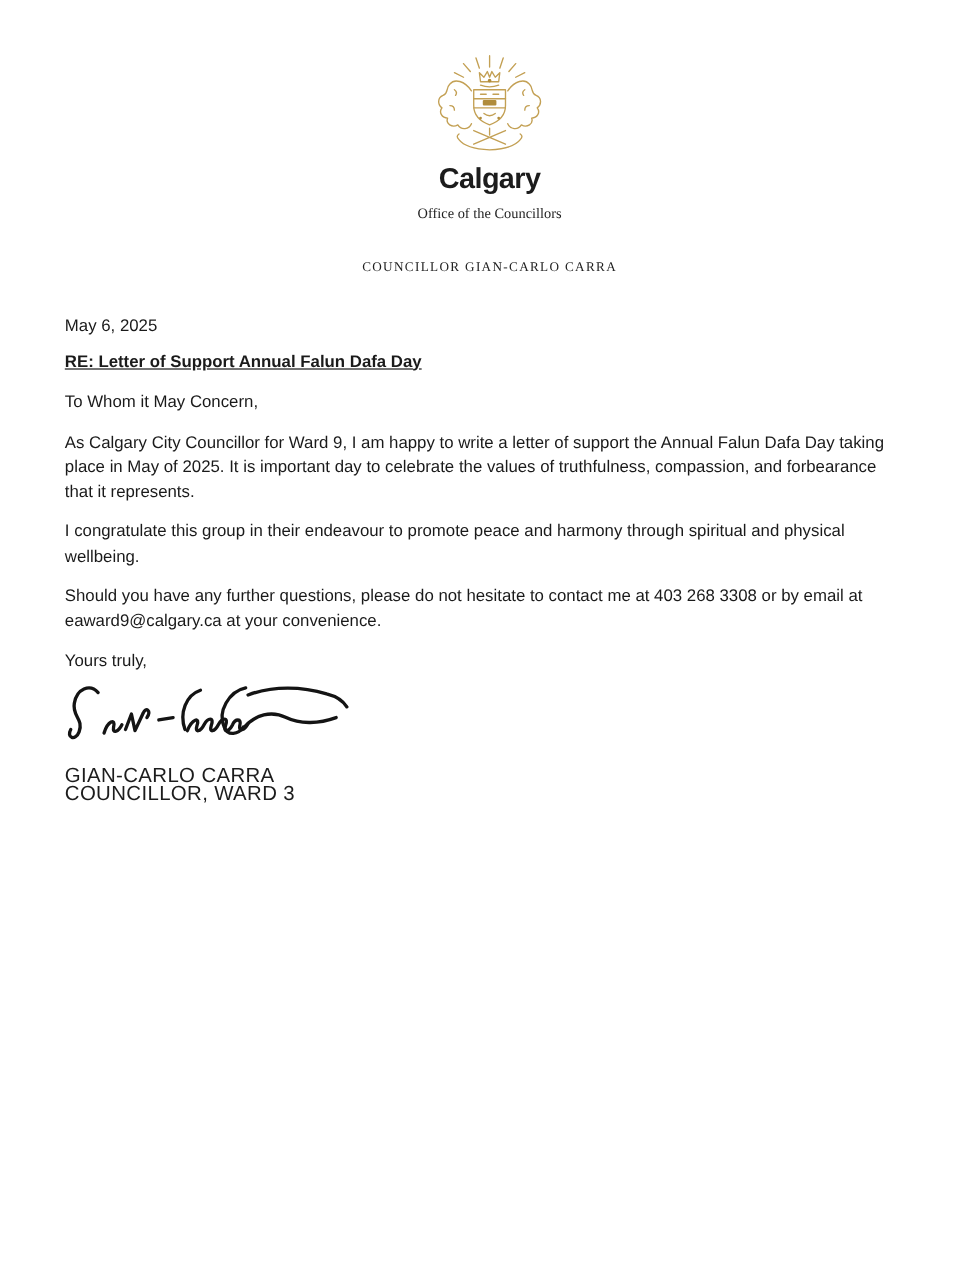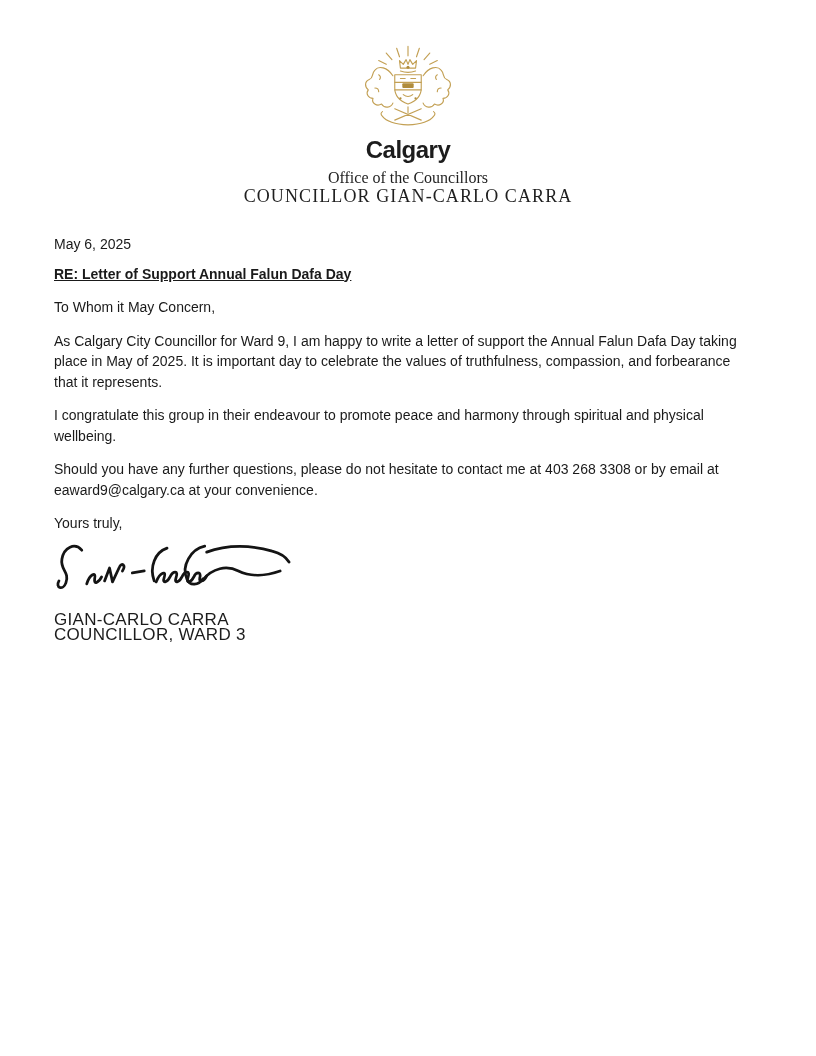--- a/index.html
+++ b/index.html
@@ -32,28 +32,28 @@
     margin-top: 3px;
     font-size: 24px;
     line-height: 30px;
     font-weight: bold;
     letter-spacing: -0.5px;
     color: #1c1c1c;
   }
   .office-line {
     margin-top: 5px;
     font-family: "Liberation Serif", serif;
-    font-size: 16px;
+    font-size: 12px;
     line-height: 16px;
     color: #1f1f1f;
   }
   .councillor-line {
-    margin-top: 3px;
+    margin-top: 30px;
     font-family: "Liberation Serif", serif;
-    font-size: 18px;
+    font-size: 11px;
     line-height: 15px;
     letter-spacing: 1.1px;
     color: #1f1f1f;
   }
   
   .letter-body {
     margin: 30px 54px 0 54px;
     font-size: 14px;
     line-height: 20.5px;
   }

